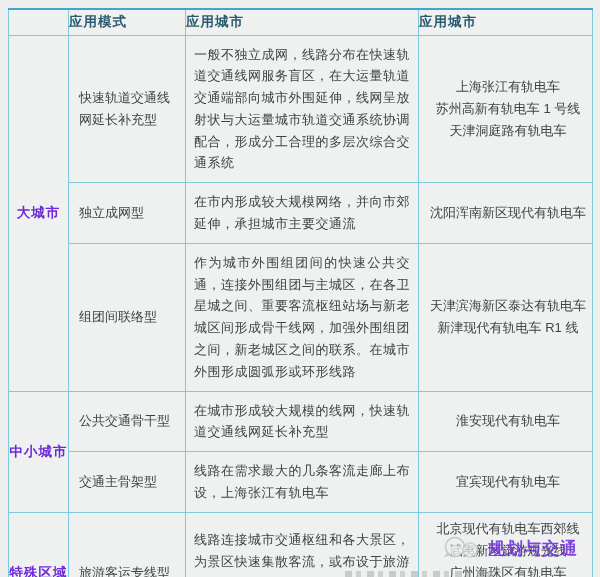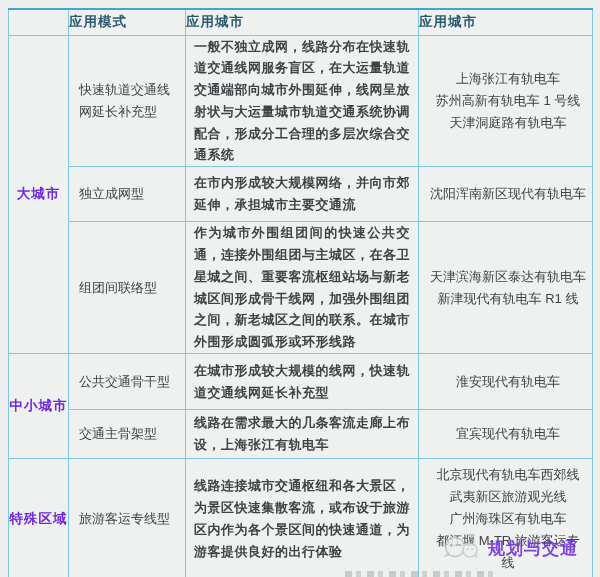--- a/index.html
+++ b/index.html
@@ -50,25 +50,24 @@
     color: #6d28d9;
     text-align: center;
     letter-spacing: 1px;
   }
   td.mode-cell {
     padding: 5px 8px 5px 10px;
     line-height: 22px;
     text-align: left;
   }
   td.feat-cell {
-    padding: 0 8px;
+    padding: 8px 8px;
     line-height: 21.8px;
     text-align: justify;
     letter-spacing: 0.5px;
-    font-weight: bold;
   }
   td.city-cell {
     padding: 5px 6px 5px 11px;
     line-height: 22px;
     white-space: pre-line;
     text-align: center;
   }
   tr.r1 { height: 115px; }
   tr.r2 { height: 55px;  }
   tr.r3 { height: 129px; }

